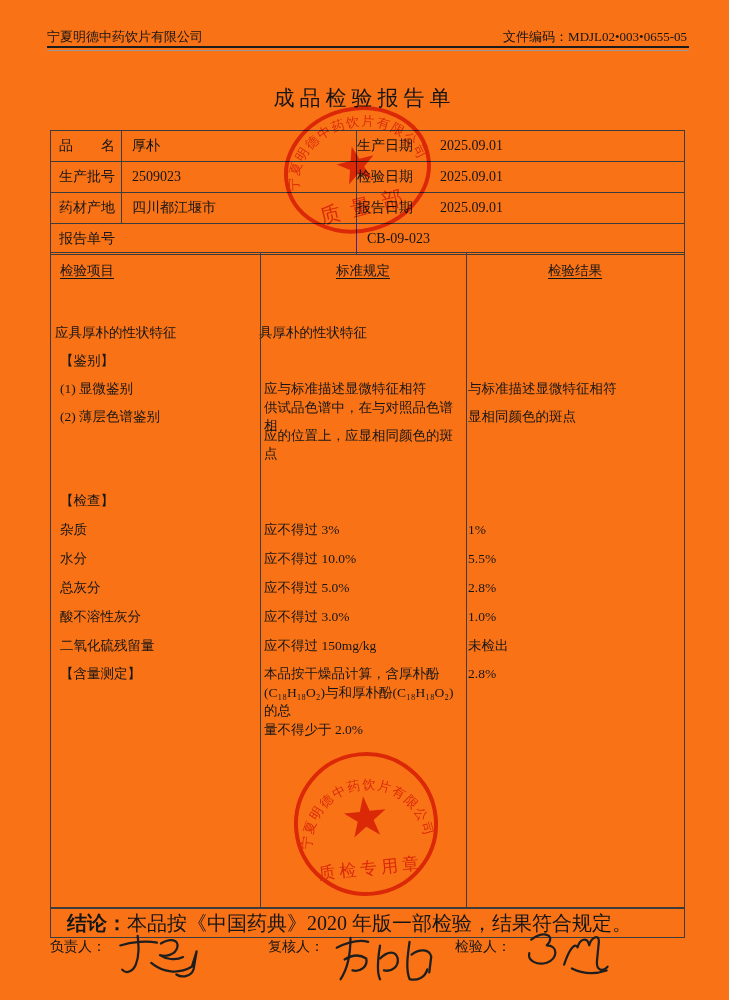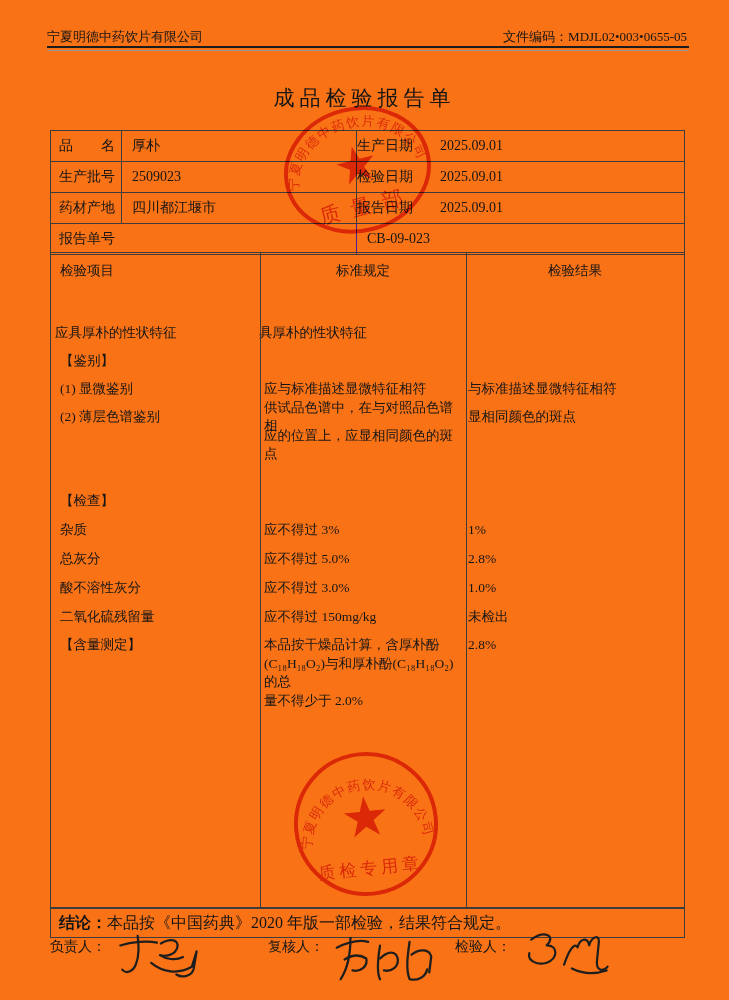--- a/index.html
+++ b/index.html
@@ -34,25 +34,25 @@
   .vline.v1 { left:209px; } .vline.v2 { left:415px; }
   .mhead { display:flex; height:40px; padding-top:9px; box-sizing:border-box; }
   .mrow  { display:flex; height:28px; align-items:center; }
   .mrow.h29 { height:29px; }
   .mrow.gap1 { margin-top:26px; }
   .mrow.gap2 { margin-top:28px; }
   .c1 { width:209px; padding-left:9px;  box-sizing:border-box; }
   .c2 { width:206px; padding-left:4px; box-sizing:border-box; }
   .c3 { flex:1;      padding-left:2px; box-sizing:border-box; }
   .mhead .c2, .mhead .c3 { text-align:center; padding-left:0; }
-  .u { text-underline-offset:3px; }
+  .u { text-decoration:underline; text-underline-offset:3px; }
   
   .conclusion { position:absolute; left:50px; top:908px; width:635px; height:30px;
                 border:1px solid #3c3c3c; box-sizing:border-box; display:flex;
-                align-items:center; padding-left:8px; font-size:16px; }
+                align-items:center; padding-left:16px; font-size:20px; }
   .conclusion .clabel { font-weight:bold; }
   .sig-label { position:absolute; font-size:14px; top:938px; }
   .sl1 { left:50px; } .sl2 { left:268px; } .sl3 { left:455px; }
   .sig-svg { position:absolute; }
   .sig-svg path { fill:none; stroke:#1e1e1e; stroke-width:2.3;
                   stroke-linecap:round; stroke-linejoin:round; }
   
   .stamp { position:absolute; opacity:.85; mix-blend-mode:multiply; }
   .stamp-top    { left:279px; top:102px;  width:156px; height:140px; transform:rotate(-14deg); }
   .stamp-bottom { left:290px; top:748px; width:152px; height:152px; transform:rotate(-6deg); }
@@ -140,20 +140,25 @@
     </div>
     <div class="mrow gap2">
       <div class="c1">【检查】</div>
       <div class="c2"></div>
       <div class="c3"></div>
     </div>
     <div class="mrow h29">
       <div class="c1">杂质</div>
       <div class="c2">应不得过 3%</div>
       <div class="c3">1%</div>
+    </div>
+    <div class="mrow h29">
+      <div class="c1">水分</div>
+      <div class="c2">应不得过 10.0%</div>
+      <div class="c3">5.5%</div>
     </div>
     <div class="mrow h29">
       <div class="c1">总灰分</div>
       <div class="c2">应不得过 5.0%</div>
       <div class="c3">2.8%</div>
     </div>
     <div class="mrow h29">
       <div class="c1">酸不溶性灰分</div>
       <div class="c2">应不得过 3.0%</div>
       <div class="c3">1.0%</div>

